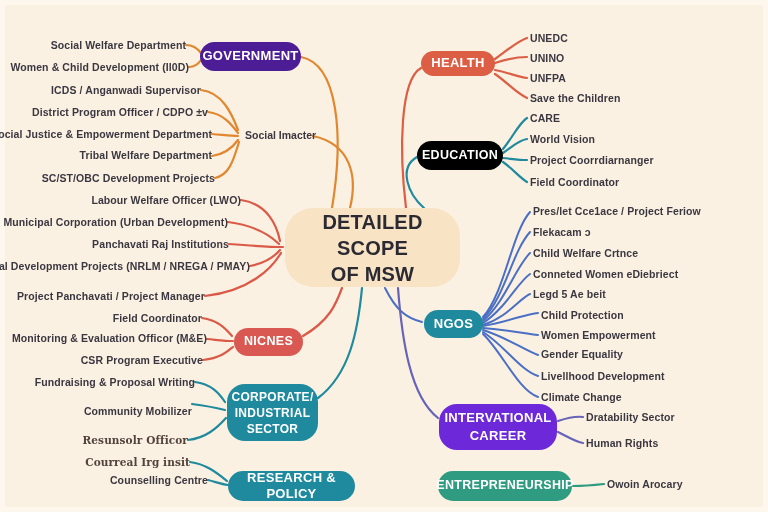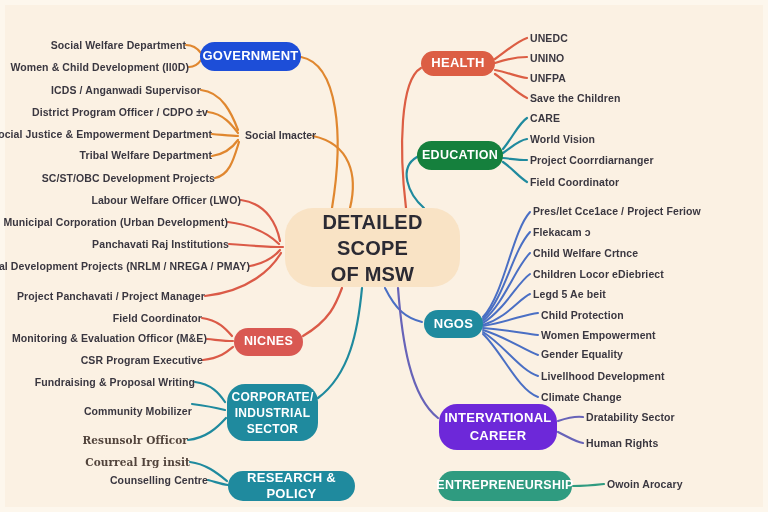--- a/index.html
+++ b/index.html
@@ -17,23 +17,23 @@
     white-space:nowrap; letter-spacing:0.1px; line-height:14px;
   }
   .leaf.r { text-align:right; }
   .leaf.serif { font-family:"DejaVu Serif", serif; font-weight:600; color:#52443C; }
 
   .pill {
     position:absolute; color:#FFFFFF; font-weight:700; text-align:center;
     display:flex; flex-direction:column; align-items:center; justify-content:center;
     letter-spacing:0.3px; line-height:1.25;
   }
-  .pill-government { left:200px; top:42px;  width:101px; height:29px; background:#1d4ed8; border-radius:15px; font-size:13px; }
+  .pill-government { left:200px; top:42px;  width:101px; height:29px; background:#4c1d95; border-radius:15px; font-size:13px; }
   .pill-health     { left:421px; top:51px;  width:74px;  height:25px; background:#DC5E44; border-radius:16px; font-size:13px; }
-  .pill-education  { left:417px; top:141px; width:86px;  height:29px; background:#15803d; border-radius:15px; font-size:12.5px; }
+  .pill-education  { left:417px; top:141px; width:86px;  height:29px; background:#000000; border-radius:15px; font-size:12.5px; }
   .pill-ngos       { left:424px; top:310px; width:59px;  height:28px; background:#1F8A9E; border-radius:14px; font-size:13px; }
   .pill-nicnes     { left:234px; top:328px; width:69px;  height:28px; background:#D95852; border-radius:14px; font-size:12.5px; }
   .pill-corporate  { left:227px; top:384px; width:91px;  height:57px; background:#1F8A9E; border-radius:18px; font-size:12px; line-height:16px; }
   .pill-research   { left:228px; top:471px; width:127px; height:30px; background:#1F8A9E; border-radius:15px; font-size:13px;justify-content:center; }
   .pill-international { left:439px; top:404px; width:118px; height:46px; background:#6d28d9; border-radius:18px; font-size:13px; line-height:18px; }
   .pill-entre      { left:438px; top:471px; width:134px; height:30px; background:#2F9B80; border-radius:15px; font-size:12.5px; }
 
   .center-node {
     position:absolute; left:285px; top:208px; width:175px; height:79px;
     background:#F9E3C5; border-radius:28px;
@@ -194,21 +194,21 @@
   <div class="leaf" style="left:530px;top:91px;">Save the Children</div>
 
   <div class="leaf" style="left:530px;top:111px;">CARE</div>
   <div class="leaf" style="left:530px;top:132px;">World Vision</div>
   <div class="leaf" style="left:530px;top:153px;">Project Coorrdiarnanger</div>
   <div class="leaf" style="left:530px;top:175px;">Field Coordinator</div>
 
   <div class="leaf" style="left:533px;top:204px;">Pres/let Cce1ace / Project Feriow</div>
   <div class="leaf" style="left:533px;top:225px;">Flekacam ɔ</div>
   <div class="leaf" style="left:533px;top:246px;">Child Welfare Crtnce</div>
-  <div class="leaf" style="left:533px;top:267px;">Children Locor eDiebriect</div>
+  <div class="leaf" style="left:533px;top:267px;">Conneted Women eDiebriect</div>
   <div class="leaf" style="left:533px;top:287px;">Legd 5 Ae beit</div>
   <div class="leaf" style="left:541px;top:308px;">Child Protection</div>
   <div class="leaf" style="left:541px;top:328px;">Women Empowerment</div>
   <div class="leaf" style="left:541px;top:347px;">Gender Equality</div>
   <div class="leaf" style="left:541px;top:369px;">Livellhood Development</div>
   <div class="leaf" style="left:541px;top:390px;">Climate Change</div>
 
   <div class="leaf" style="left:586px;top:410px;">Dratability Sector</div>
   <div class="leaf" style="left:586px;top:436px;">Human Rights</div>
 

